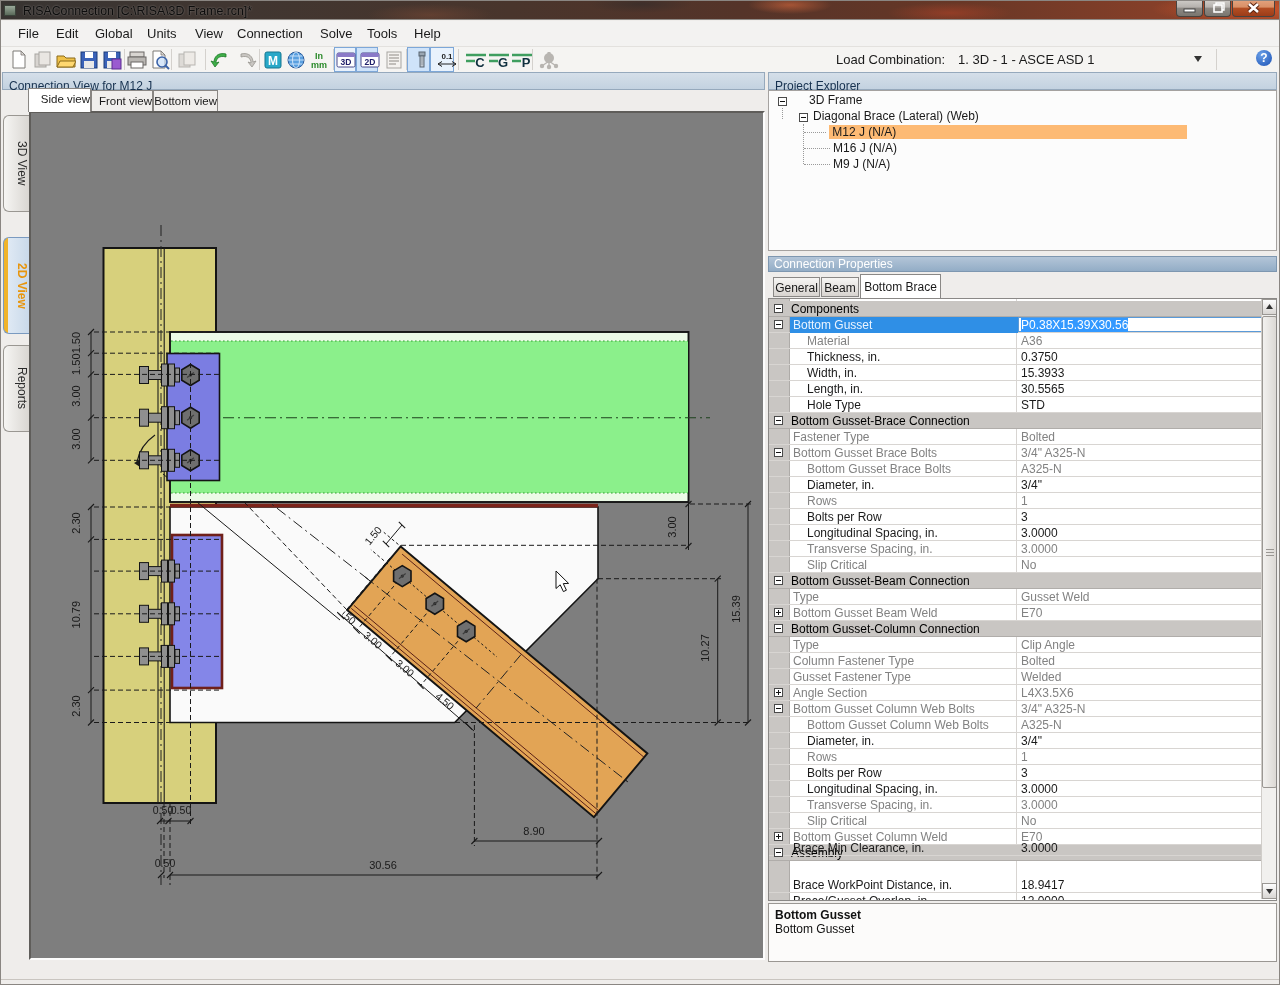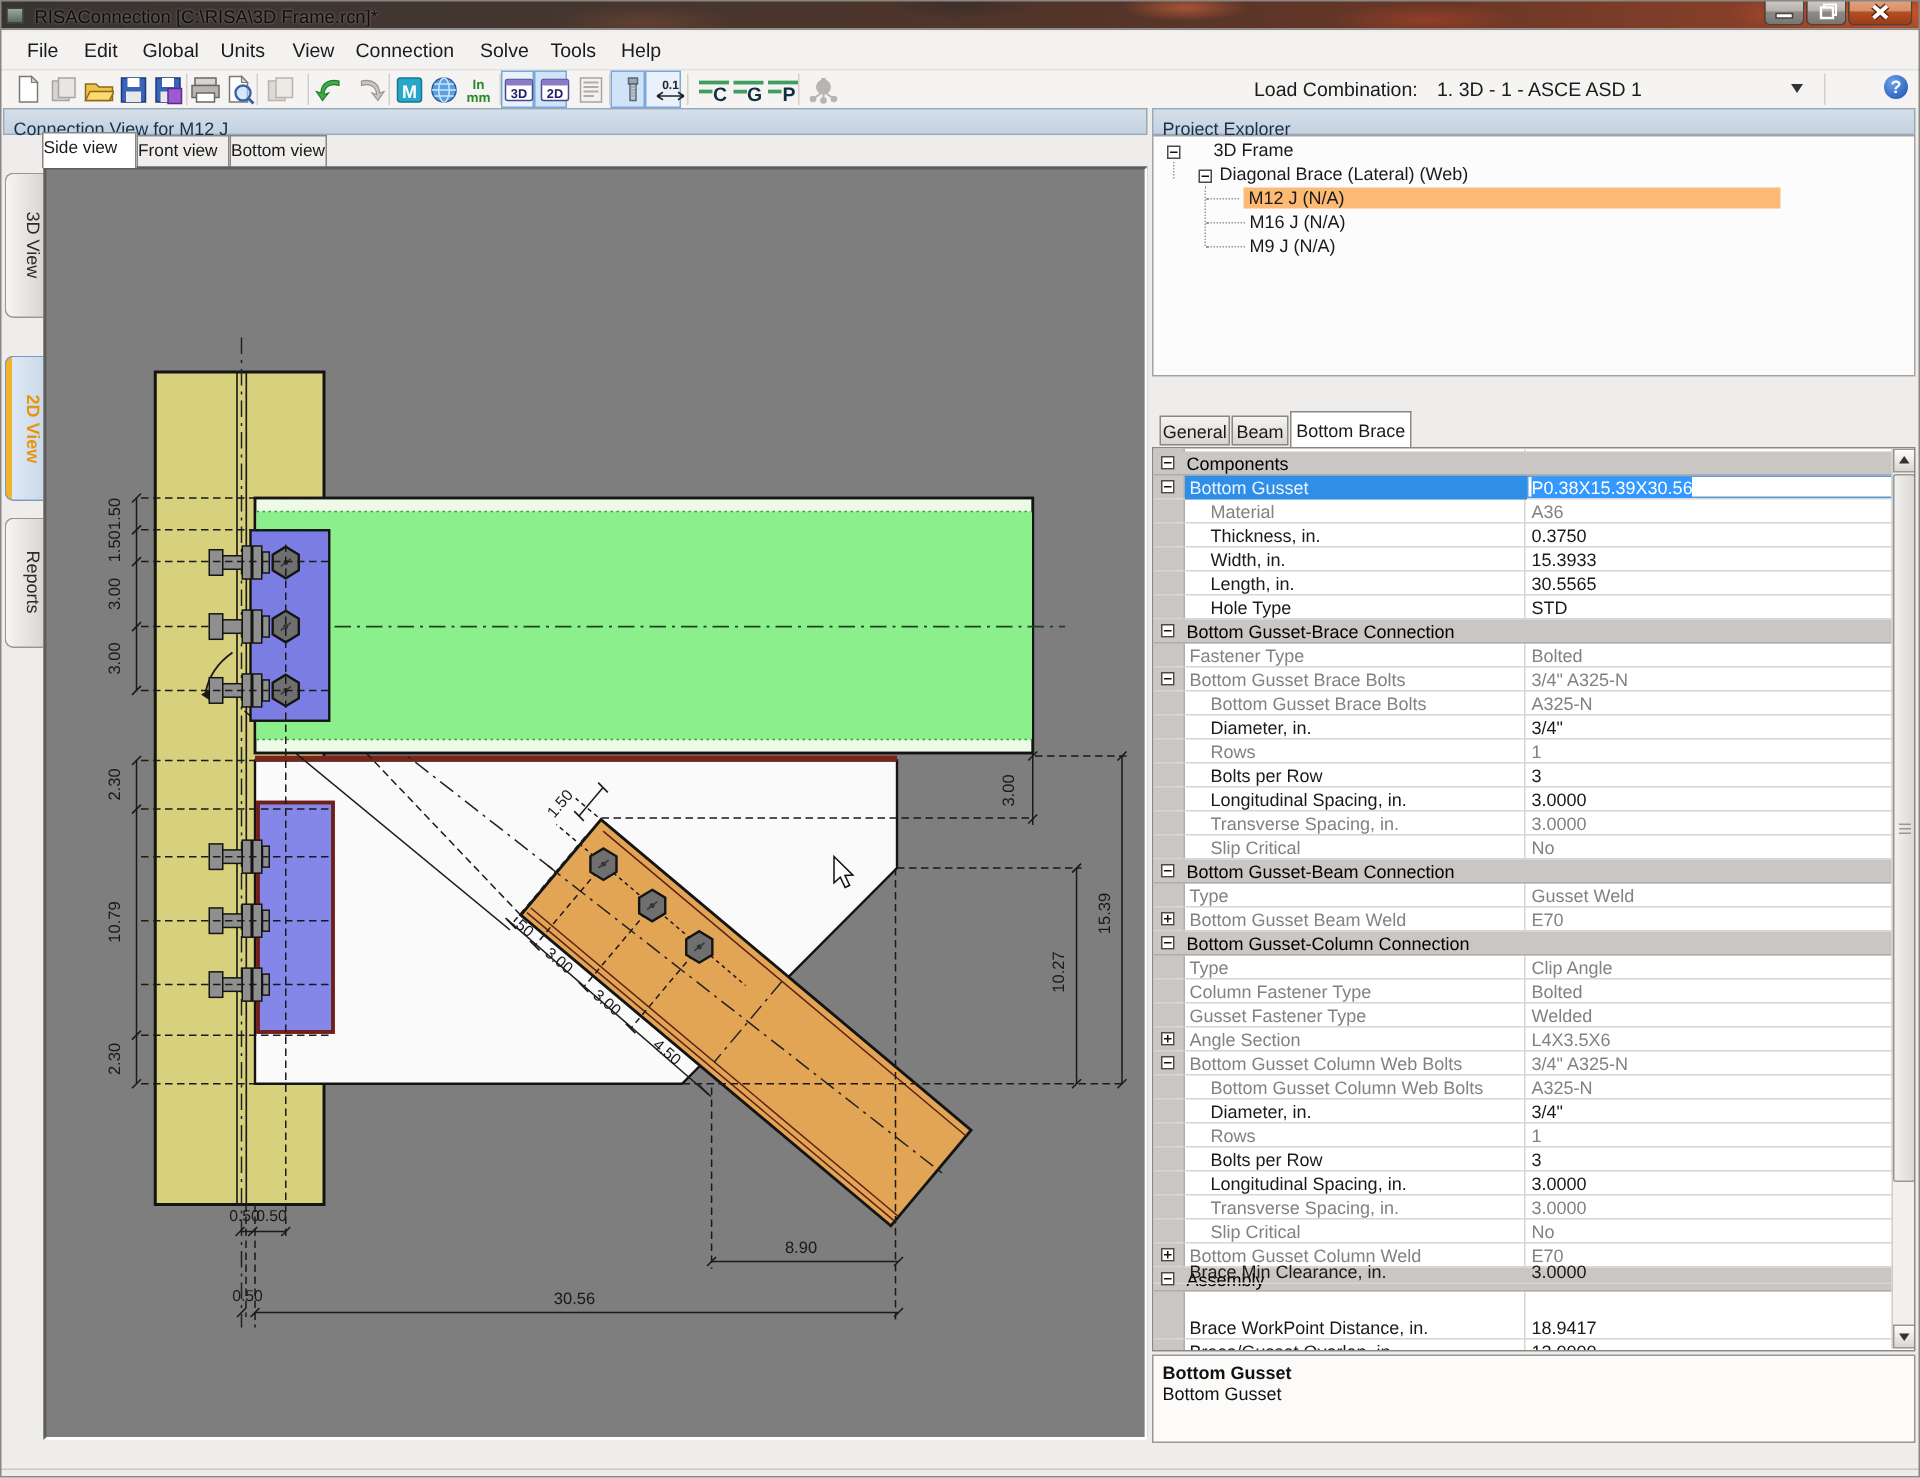--- a/index.html
+++ b/index.html
@@ -30,21 +30,21 @@
 .hl{position:absolute;top:0;height:25px;border:1px solid #7da7d8;background:#e9f2fc}
 .hl.on{background:#cfe3f9}
 #loadc{position:absolute;top:5px;left:836px;font-size:13px;color:#1a1a1a}
 #loadv{position:absolute;top:5px;left:958px;font-size:13px;color:#1a1a1a}
 #loada{position:absolute;top:9px;left:1194px;width:0;height:0;border-left:4.5px solid transparent;border-right:4.5px solid transparent;border-top:6px solid #333}
 #loadsep{position:absolute;top:2px;left:1216px;width:1px;height:21px;background:#d4d1cd}
 #help{position:absolute;top:3px;left:1256px;width:16px;height:16px;border-radius:50%;background:radial-gradient(circle at 35% 30%,#6aa0e8,#1a50b4);color:#fff;font-size:12px;font-weight:bold;text-align:center;line-height:16px}
 
 .phead{position:absolute;height:18px;background:linear-gradient(#d5dfe9,#c3d2e0);border:1px solid #96a9bc;font-size:12px;color:#16314f;padding:6px 0 0 6px}
 
-.vtab{position:absolute;top:90px;height:22px;font-size:11.5px;color:#1a1a1a;background:#f0eeec;border:1px solid #898683;border-bottom:none;text-align:left;padding-top:4px}
+.vtab{position:absolute;top:90px;height:22px;font-size:11.5px;color:#1a1a1a;background:#f0eeec;border:1px solid #898683;border-bottom:none;text-align:right;padding-top:4px}
 .vtab.act{top:88px;height:24px;background:#fff;z-index:3}
 
 .stab{position:absolute;left:3px;width:26px;background:linear-gradient(90deg,#f6f5f3,#d9d6d2);border:1px solid #9a9792;border-right:none;border-radius:6px 0 0 6px;writing-mode:vertical-rl;font-size:12px;color:#2a2a2a;text-align:center;padding:0}
 .stab.act{background:linear-gradient(90deg,#f0b32a 0 4px,#dfe9f4 4px,#c9d9ea);color:#e8950c;font-weight:bold;border-color:#7a9ac0}
 
 #canvasbox{position:absolute;left:29px;top:111px;width:736px;height:849px;border-left:2px solid #5f5d5a;border-top:2px solid #5f5d5a;border-right:2px solid #fdfdfd;border-bottom:2px solid #fdfdfd;background:#7e7e7e}
 
 #tree{position:absolute;left:768px;top:90px;width:509px;height:161px;background:#fcfcfc;border:1px solid #a5a2a0;font-size:12px;color:#1a1a1a}
 .ti{position:absolute;white-space:nowrap}
 #cphead{position:absolute;left:768px;top:256px;width:509px;height:16px;background:linear-gradient(#b3c5d8,#93adc6);border:1px solid #7e97b0;color:#fff;font-size:12px;padding:0 0 0 5px}
@@ -425,20 +425,21 @@
       </span>
     <span class="ti" style="left:40px;top:2px">3D Frame</span>
     <span class="eb" style="left:30px;top:22px">
         <i class="h"></i>
       </span>
     <span class="ti" style="left:44px;top:18px">Diagonal Brace (Lateral) (Web)</span>
     <span class="ti" style="left:60px;top:34px;background:#fdba74;width:358px">&nbsp;M12 J  (N/A)</span>
     <span class="ti" style="left:64px;top:50px">M16 J  (N/A)</span>
     <span class="ti" style="left:64px;top:66px">M9 J  (N/A)</span>
   </div>
+  <div id="cphead">Connection Properties</div>
   <div class="ptab" style="left:773px;top:277px;width:47px;height:20px;padding-top:3px">General</div>
   <div class="ptab" style="left:821px;top:277px;width:38px;height:20px;padding-top:3px">Beam</div>
   <div class="ptab" style="left:860px;top:274px;width:81px;height:24px;padding-top:5px;background:#fff;border-bottom:none;z-index:2">Bottom Brace</div>
   <div id="grid">
     <div id="lcol"></div>
       <div id="vdiv"></div>
     <div class="row sec" style="top:2px">
         <span class="eb" style="top:3px">
           <i class="h"></i>
         </span>

